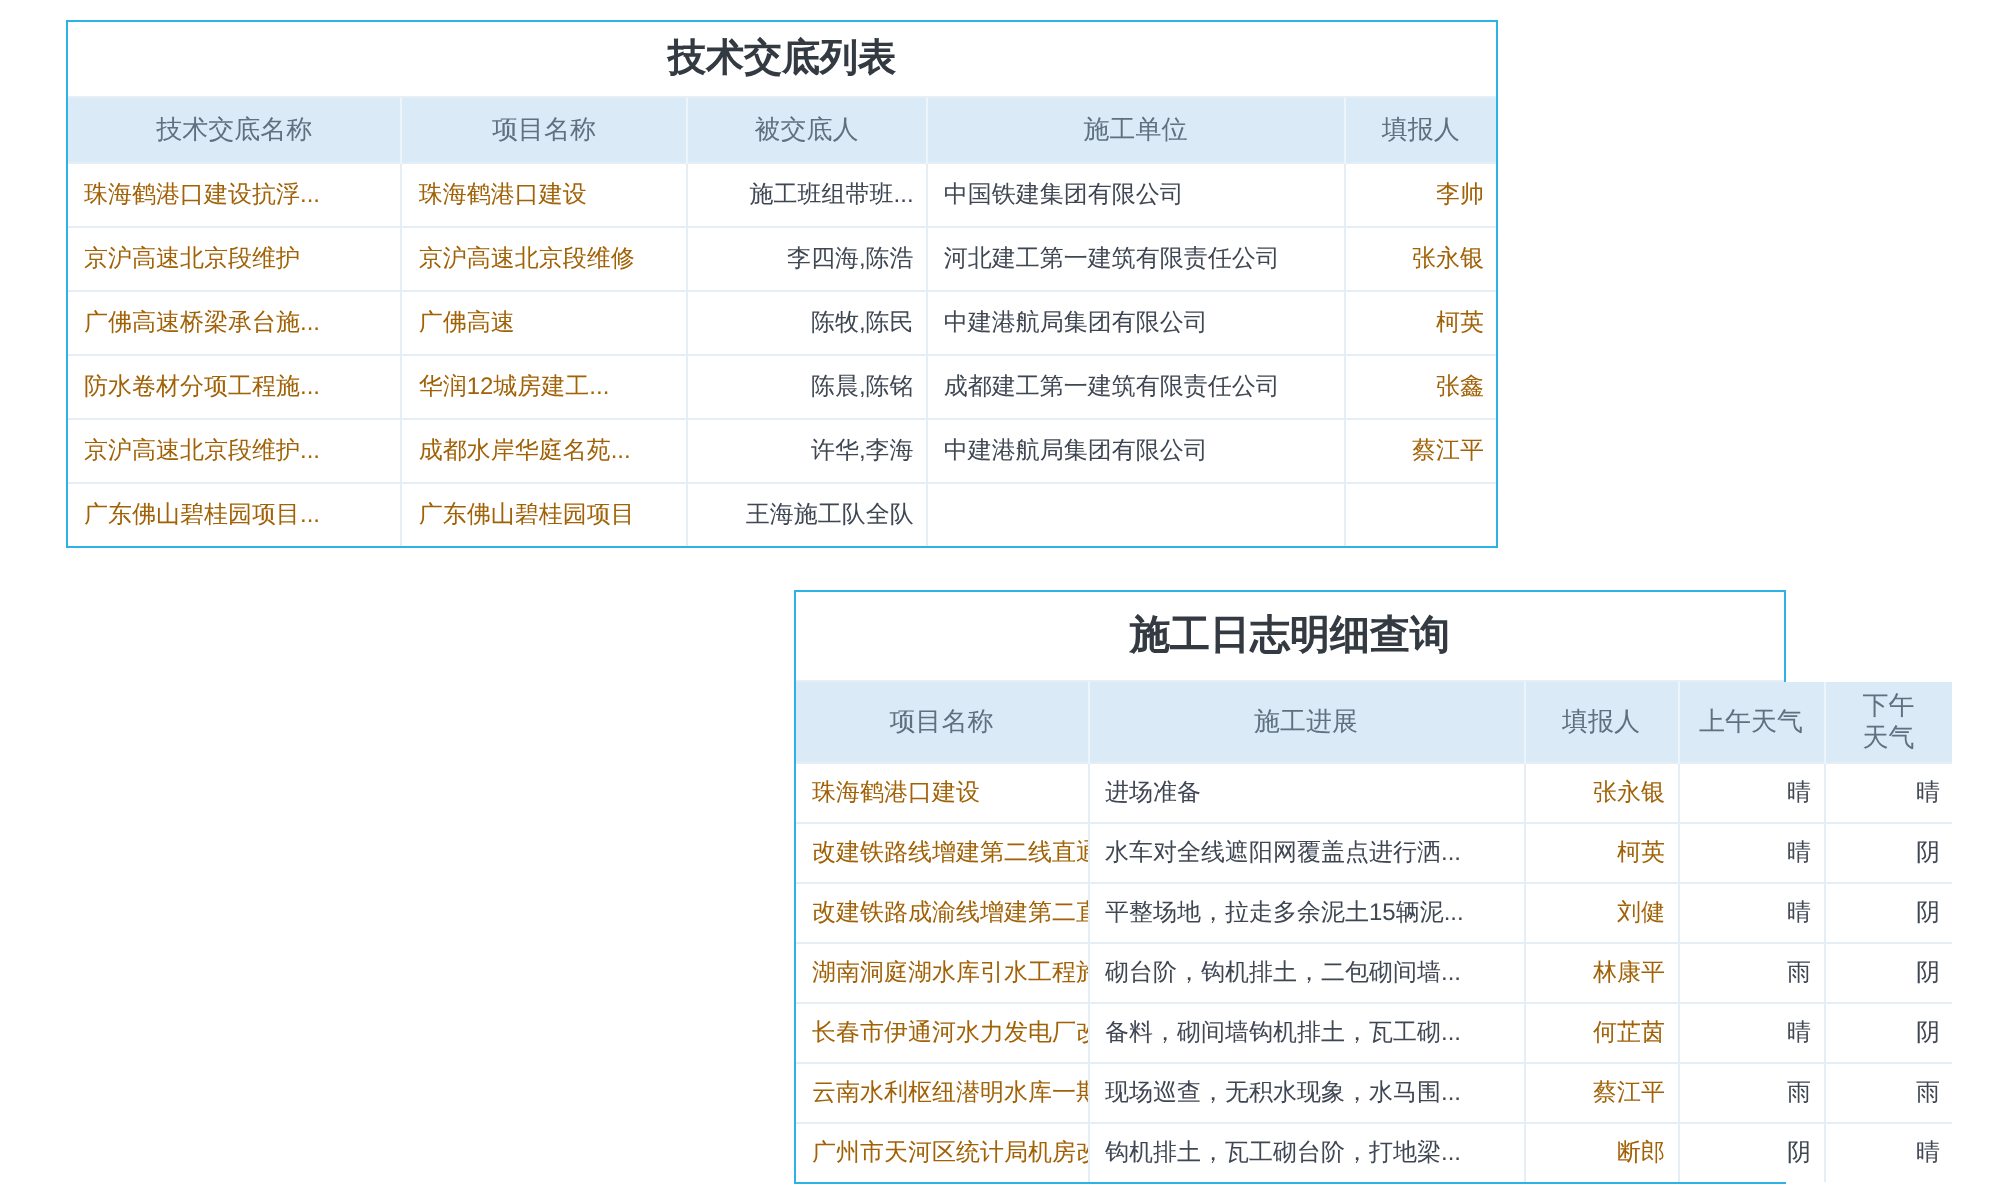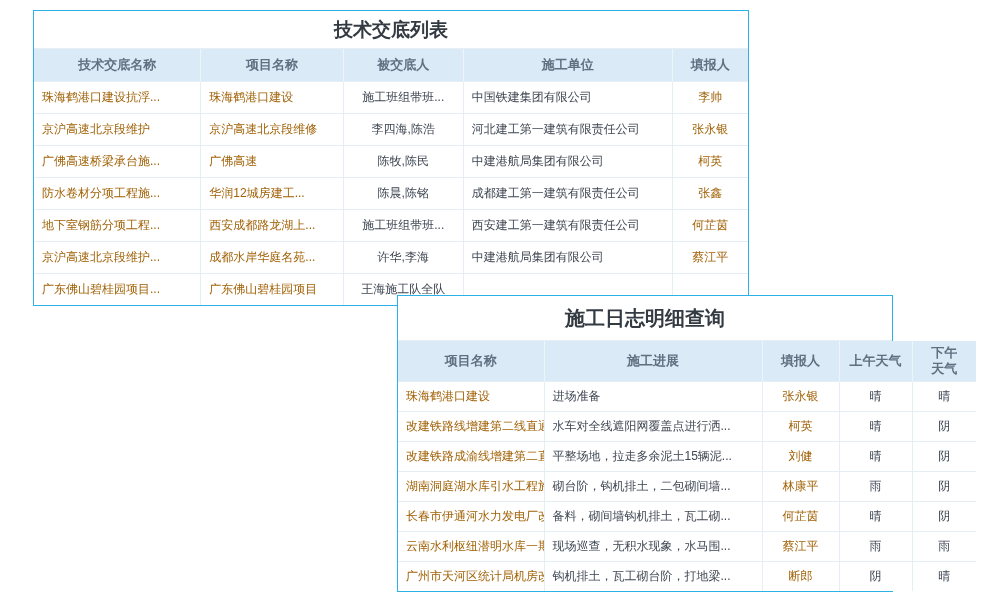--- a/index.html
+++ b/index.html
@@ -15,38 +15,38 @@
   #panel-disclosure{left:33px;top:10px;width:716px;z-index:1;}
   #panel-log{left:397px;top:295px;width:496px;z-index:2;}
   .panel-title{
     text-align:center;font-weight:bold;color:#333a42;
     border-bottom:1px solid #e7eff6;
   }
   #panel-disclosure .panel-title{height:37px;line-height:37px;font-size:19px;}
   #panel-log .panel-title{height:44px;line-height:44px;font-size:20px;}
   table{border-collapse:collapse;table-layout:fixed;width:100%;}
   th{
-    background:#daeaf7;color:#5f7081;font-weight:bold;font-size:13px;
+    background:#daeaf7;color:#5f7081;font-weight:normal;font-size:13px;
     text-align:center;border-left:1px solid #edf5fb;padding:0 6px;
     line-height:1.25;
   }
   th:first-child{border-left:none;}
   #panel-disclosure th{height:32px;white-space:nowrap;overflow:hidden;}
   #panel-log th{height:40px;}
   #panel-log th.c5{padding:0 16px;}
   td{
     font-size:12px;color:#3f4753;background:#ffffff;
     border-top:1px solid #e6eef5;border-left:1px solid #e6eef5;
     white-space:nowrap;overflow:hidden;padding:0 6px;
   }
   td:first-child{border-left:none;}
   #panel-disclosure td{height:31px;}
   #panel-log td{height:29px;}
   .al{text-align:left;padding-left:8px;}
-  .ac{text-align:center;}
+  .ac{text-align:right;}
   .blue{color:#a16207;}
 </style>
 </head>
 <body>
 
 <div class="panel" id="panel-disclosure">
   <div class="panel-title">技术交底列表</div>
   <table>
     <colgroup>
       <col style="width:143px">
@@ -86,27 +86,20 @@
         <td class="ac">陈牧,陈民</td>
         <td class="al">中建港航局集团有限公司</td>
         <td class="ac blue">柯英</td>
       </tr>
         <tr>
         <td class="al blue">防水卷材分项工程施...</td>
         <td class="al blue">华润12城房建工...</td>
         <td class="ac">陈晨,陈铭</td>
         <td class="al">成都建工第一建筑有限责任公司</td>
         <td class="ac blue">张鑫</td>
-      </tr>
-        <tr>
-        <td class="al blue">地下室钢筋分项工程...</td>
-        <td class="al blue">西安成都路龙湖上...</td>
-        <td class="ac">施工班组带班...</td>
-        <td class="al">西安建工第一建筑有限责任公司</td>
-        <td class="ac blue">何芷茵</td>
       </tr>
         <tr>
         <td class="al blue">京沪高速北京段维护...</td>
         <td class="al blue">成都水岸华庭名苑...</td>
         <td class="ac">许华,李海</td>
         <td class="al">中建港航局集团有限公司</td>
         <td class="ac blue">蔡江平</td>
       </tr>
         <tr>
         <td class="al blue">广东佛山碧桂园项目...</td>

